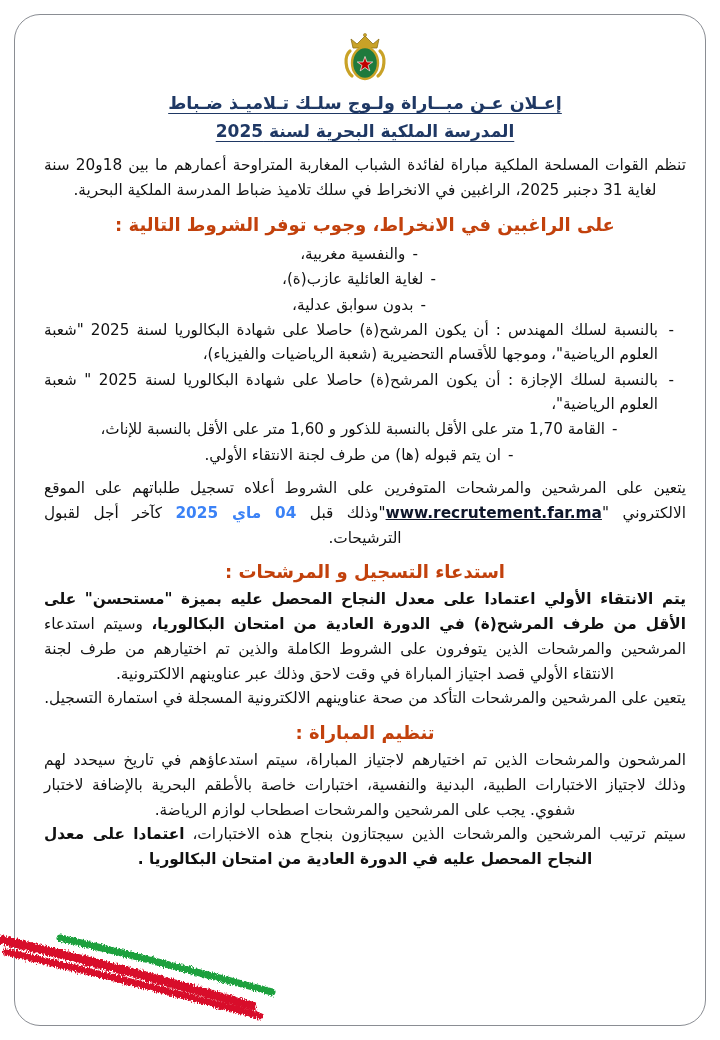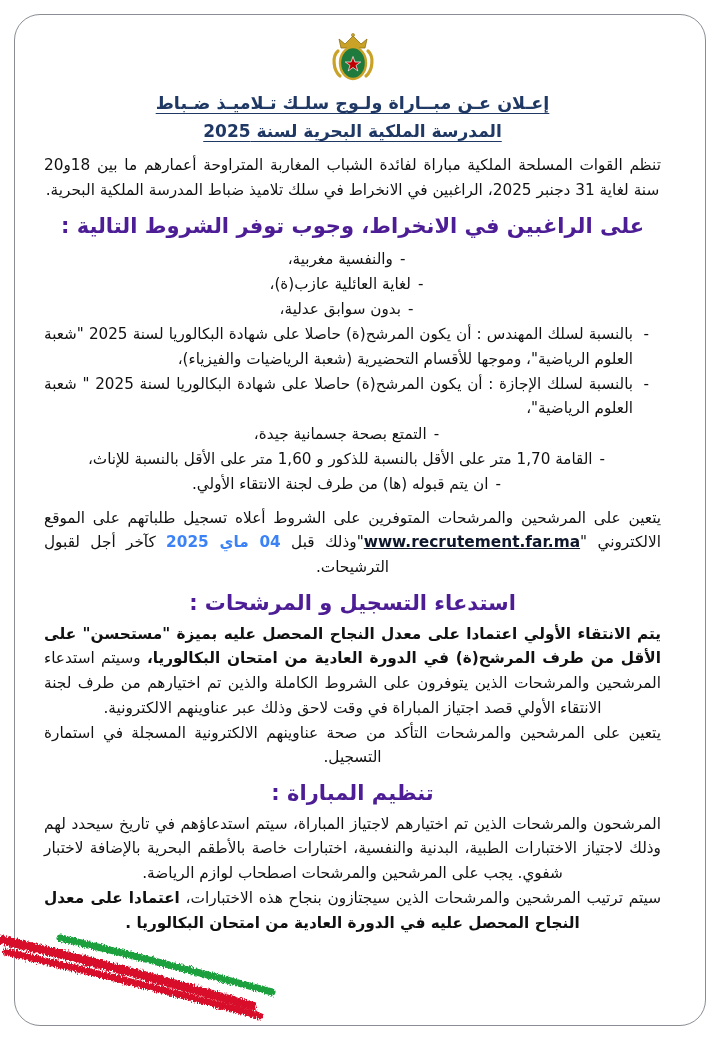--- a/index.html
+++ b/index.html
@@ -31,21 +31,21 @@
     z-index: 1;
   }
 
   .page-inner {
     position: absolute;
     left: 14px;
     top: 14px;
     width: 692px;
     height: 1012px;
     box-sizing: border-box;
-    padding: 18px 45px 10px 30px;
+    padding: 18px 20px 10px 30px;
     z-index: 3;
   }
 
   
   .emblem-row {
     text-align: center;
     height: 56px;
     margin-bottom: 2px;
   }
   .emblem {
@@ -81,23 +81,23 @@
     font-size: 15.3px;
     line-height: 1.62;
     text-align: justify;
     text-align-last: center;
     margin: 9px 0 0 0;
     color: #111111;
   }
   .para.tight { margin-top: 0; }
 
   .section-head {
-    color: #4c1d95;
-    font-weight: bold;
-    font-size: 21px;
+    color: #c2410c;
+    font-weight: bold;
+    font-size: 18px;
     margin: 8px 0 2px 0;
     text-align: center;
     line-height: 1.5;
   }
 
   .cond-list {
     list-style: none;
     margin: 4px 0 0 0;
     padding: 0 12px 0 0;
   }
@@ -192,23 +192,20 @@
       <span class="dash">-</span><span>لغاية العائلية عازب(ة)،</span>
     </li>
     <li>
       <span class="dash">-</span><span>بدون سوابق عدلية،</span>
     </li>
     <li class="long">
       <span class="dash">-</span><span>بالنسبة لسلك المهندس : أن يكون المرشح(ة) حاصلا على شهادة البكالوريا لسنة 2025 "شعبة العلوم الرياضية"، وموجها للأقسام التحضيرية (شعبة الرياضيات والفيزياء)،</span>
     </li>
     <li class="long">
       <span class="dash">-</span><span>بالنسبة لسلك الإجازة : أن يكون المرشح(ة) حاصلا على شهادة البكالوريا لسنة 2025 " شعبة العلوم الرياضية"،</span>
-    </li>
-    <li>
-      <span class="dash">-</span><span>التمتع بصحة جسمانية جيدة،</span>
     </li>
     <li>
       <span class="dash">-</span><span>القامة 1,70 متر على الأقل بالنسبة للذكور و 1,60 متر على الأقل بالنسبة للإناث،</span>
     </li>
     <li>
       <span class="dash">-</span><span>ان يتم قبوله (ها) من طرف لجنة الانتقاء الأولي.</span>
     </li>
   </ul>
 
   <p class="para">

